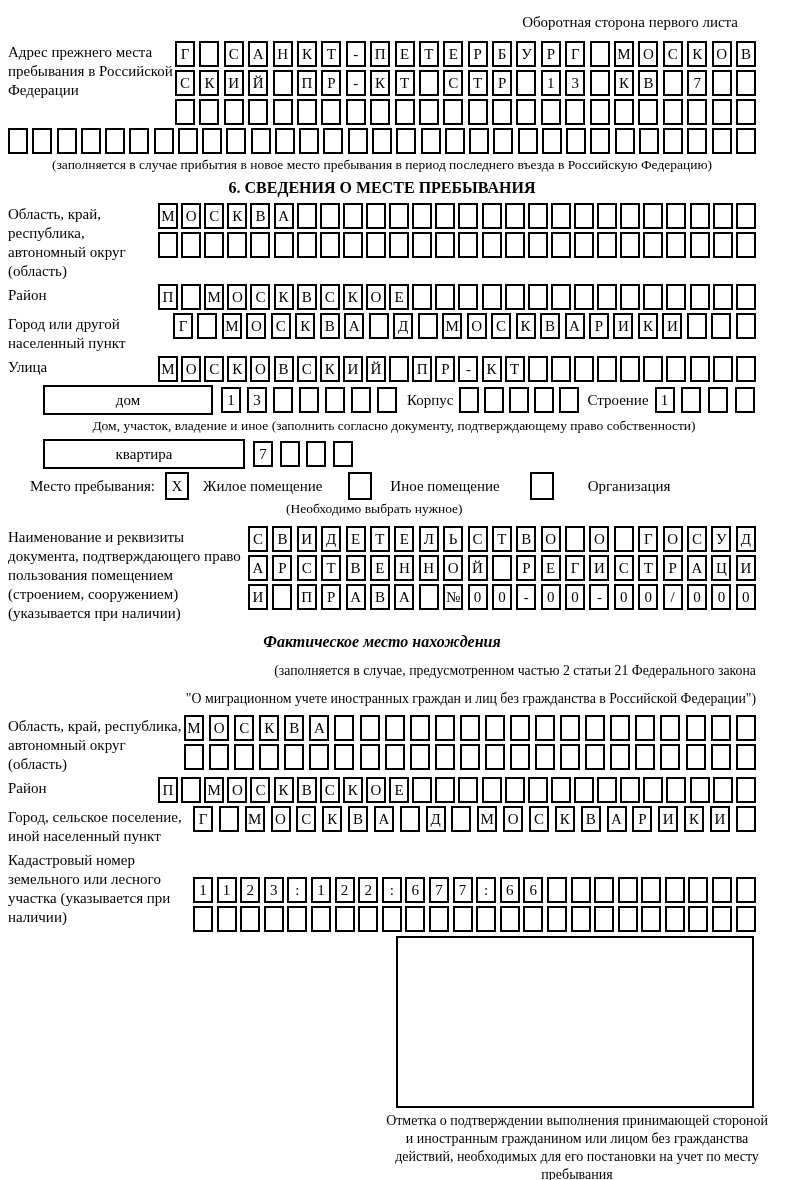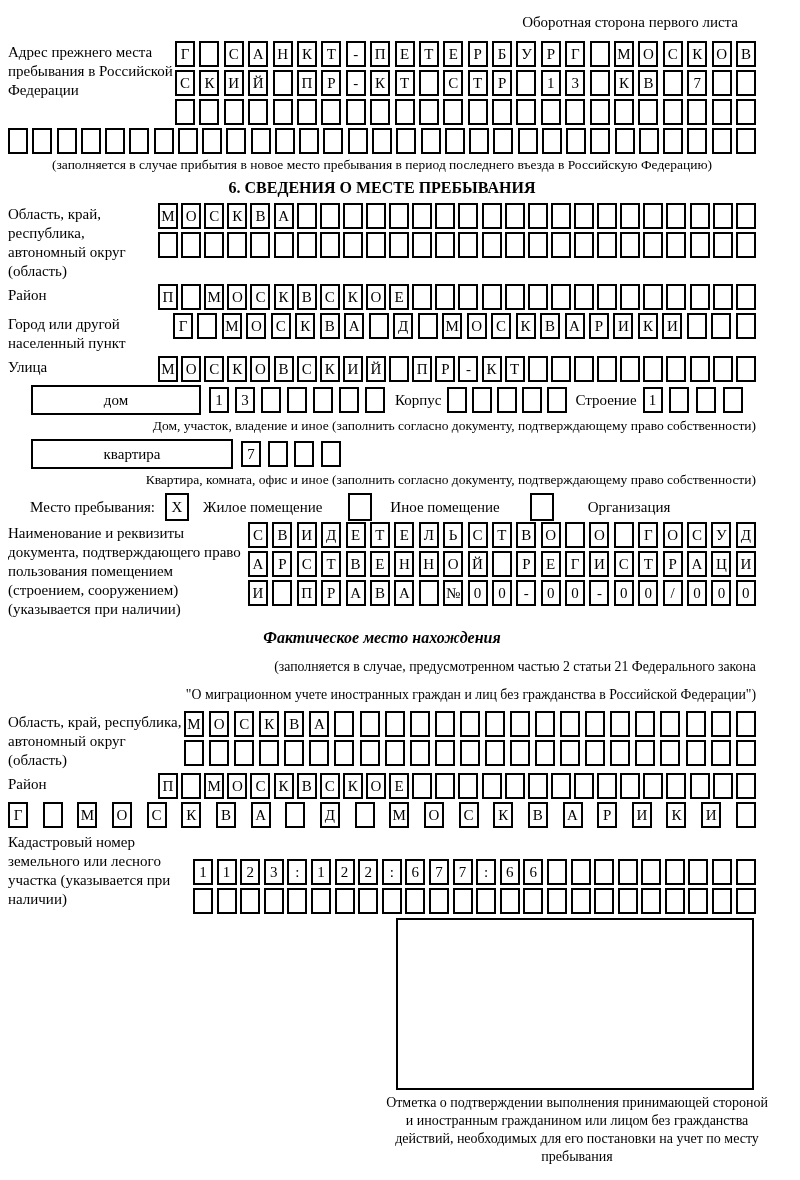--- a/index.html
+++ b/index.html
@@ -13,26 +13,26 @@
   .lw165 .lbl{flex:0 0 165px;}
   .lw176 .lbl{flex:0 0 176px;}
   .lw185 .lbl{flex:0 0 185px;}
   .lw240 .lbl{flex:0 0 240px;}
   .rows{flex:1;display:flex;flex-direction:column;gap:3px;}
   .cells{display:flex;justify-content:space-between;height:26px;}
   .cell{box-sizing:border-box;flex:0 0 20px;width:20px;height:26px;border:2px solid #000;
         font-size:15px;line-height:22px;text-align:center;overflow:hidden;}
   .fullrow{margin-bottom:3px;}
   .note{font-size:13.5px;text-align:center;margin:1px 0 6px 0;}
-  .note-left{font-size:13.5px;text-align:right;margin:1px 0 5px 0;padding-left:24px;}
+  .note-left{font-size:13.5px;text-align:center;margin:1px 0 5px 0;padding-left:24px;}
   .sec-title{font-size:16px;font-weight:bold;text-align:center;margin:3px 0 6px 0;}
   .sub-note{font-size:13.8px;text-align:right;margin:12px 0 2px 0;}
   .inline-row{display:flex;align-items:center;margin:1px 0 3px 0;}
   .longbox{box-sizing:border-box;height:30px;border:2px solid #000;font-size:15px;
-           display:flex;align-items:center;justify-content:center;}
+           display:flex;align-items:center;justify-content:center;margin-left:12px;}
   .inl-lbl{font-size:15px;white-space:nowrap;}
   .cbox{box-sizing:border-box;display:inline-flex;flex:0 0 24px;width:24px;height:28px;border:2px solid #000;
         align-items:center;justify-content:center;font-size:15px;}
   .stayrow{display:flex;align-items:center;margin:3px 0 1px 0;padding-left:22px;font-size:15px;}
   .stamp-box{box-sizing:border-box;width:358px;height:172px;border:2px solid #000;margin:4px 2px 4px auto;}
   .stamp-note{width:382px;margin-left:auto;margin-right:-12px;text-align:center;font-size:14px;line-height:18px;}
   .mb6{margin-bottom:6px;}
 </style>
 </head>
 <body>
@@ -354,31 +354,31 @@
 
   <div class="inline-row" style="padding-left:23px;">
     <div class="longbox" style="width:202px;">квартира</div>
     <div class="cells" style="width:100px;margin-left:8px;">
         <span class="cell">7</span>
         <span class="cell"></span>
         <span class="cell"></span>
         <span class="cell"></span>
       </div>
   </div>
-  <div class="note-left">Квартира, комната, офис и иное (заполнить согласно документу, подтверждающему право собственности)</div>
 
   <div class="stayrow">
     <span>Место пребывания:</span>
     <span class="cbox" style="margin-left:10px;">X</span>
     <span style="margin-left:14px;">Жилое помещение</span>
     <span class="cbox" style="margin-left:26px;"></span>
     <span style="margin-left:18px;">Иное помещение</span>
     <span class="cbox" style="margin-left:30px;"></span>
     <span style="margin-left:34px;">Организация</span>
   </div>
+  <div class="note" style="text-align:left;padding-left:278px;margin-bottom:9px;">(Необходимо выбрать нужное)</div>
 
   <div class="field lw240 mb6">
     <div class="lbl">Наименование и реквизиты документа, подтверждающего право пользования помещением (строением, сооружением) (указывается при наличии)</div>
     <div class="rows">
       <div class="cells">
           <span class="cell">С</span>
           <span class="cell">В</span>
           <span class="cell">И</span>
           <span class="cell">Д</span>
           <span class="cell">Е</span>
@@ -536,20 +536,21 @@
           <span class="cell"></span>
           <span class="cell"></span>
           <span class="cell"></span>
           <span class="cell"></span>
           <span class="cell"></span>
         </div>
     </div>
   </div>
 
   <div class="field lw185">
+    <div class="lbl">Город, сельское поселение, иной населенный пункт</div>
     <div class="rows">
       <div class="cells">
           <span class="cell">Г</span>
           <span class="cell"></span>
           <span class="cell">М</span>
           <span class="cell">О</span>
           <span class="cell">С</span>
           <span class="cell">К</span>
           <span class="cell">В</span>
           <span class="cell">А</span>

